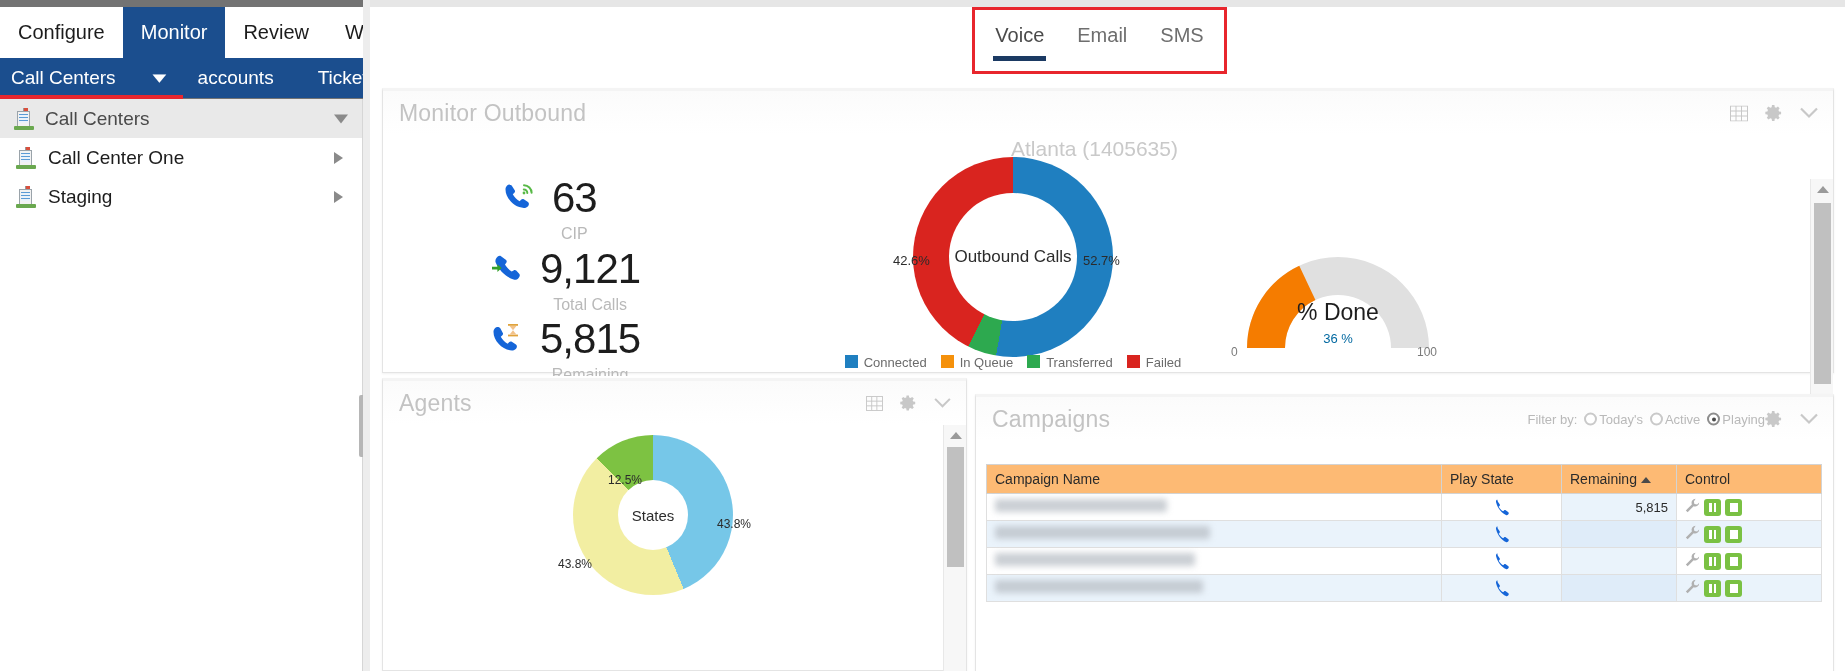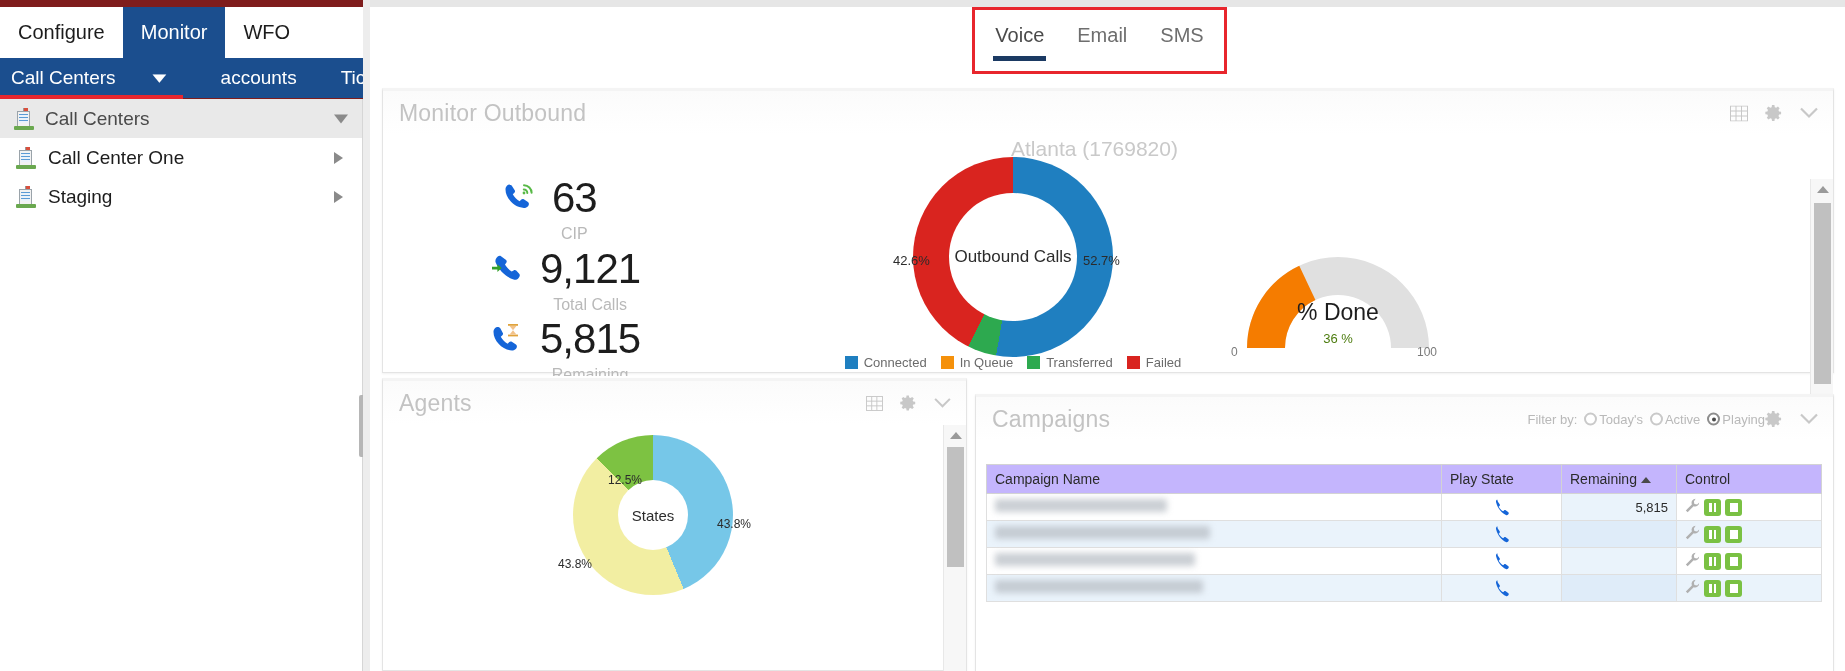--- a/index.html
+++ b/index.html
@@ -7,21 +7,21 @@
     width: 1845px; height: 671px;
     background: #ffffff;
     font-family: "Liberation Sans", sans-serif;
     overflow: hidden;
   }
   #root { position: relative; width: 1845px; height: 671px; background:#fff; }
 
   
   #left-pane {
     position: absolute; left: 0; top: 0; width: 370px; height: 671px;
-    background: #7f1d1d;
+    background: #737373;
   }
   #menubar {
     position: absolute; left: 0; top: 7px; width: 370px; height: 51px;
     background: #ffffff; display: flex; align-items: stretch;
   }
   .menu-tab {
     display: flex; align-items: center; justify-content: center;
     padding: 0 18px; font-size: 20px; color: #1c1c1c;
     background: #ffffff; white-space: nowrap; cursor: pointer;
   }
@@ -30,21 +30,21 @@
     position: absolute; left: 0; top: 58px; width: 370px; height: 40px;
     background: #1b4e8e; display: flex; align-items: center;
   }
   .sub-item {
     font-size: 19px; color: #ffffff; white-space: nowrap; cursor: pointer;
     display: flex; align-items: center;
   }
   #sub-callcenters { margin-left: 11px; }
   #sub-chevron { margin-left: 38px; font-size: 22px; color:#fff; line-height:1;
                  transform: scaleX(1.25) scaleY(0.75); cursor:pointer; }
-  #sub-accounts { margin-left: 56px; }
+  #sub-accounts { margin-left: 33px; }
   #sub-ticketing { margin-left: 44px; }
   #sub-underline {
     position: absolute; left: 0; top: 95px; width: 183px; height: 4px;
     background: #e8262d;
   }
   #tree {
     position: absolute; left: 0; top: 99px; width: 363px; height: 572px;
     background: #ffffff; border-right: 1px solid #d6d6d6;
   }
   .tree-row {
@@ -182,36 +182,36 @@
     border-radius:50%; background:#fff; display:flex; align-items:center; justify-content:center;
   }
   #donut-center-label { font-size:17px; color:#2c2c2c; }
   .donut-pct { position:absolute; font-size:13px; color:#2b2b2b; }
   #donut-pct-left { left: 0px; top: 96px; }
   #donut-pct-right { left: 190px; top: 96px; }
   #donut-legend {
     position:absolute; left:-52px; top: 198px; width: 344px;
     display:flex; align-items:center; justify-content:center; gap: 14px;
   }
-  .lg { display:flex; align-items:center; gap:6px; font-size:13px; color:#6b6b6b; }
+  .lg { display:flex; gap:6px; font-size:13px; color:#6b6b6b; }
   .lg .sw { width: 13px; height: 13px; display:inline-block; }
 
   #gauge-wrap { position:absolute; left: 840px; top: 108px; width: 250px; height: 130px; }
   #gauge {
     position: absolute; left: 10px; top: 0; width: 210px; height: 105px;
     overflow: hidden;
   }
   #gauge svg { display:block; }
   #gauge-title {
     position:absolute; left:10px; top: 56px; width:210px; text-align:center;
     font-size: 23px; color:#1d1d1d;
   }
   #gauge-value {
     position:absolute; left:10px; top: 88px; width:210px; text-align:center;
-    font-size: 13px; color:#4d7c0f;
+    font-size: 13px; color:#0369a1;
   }
   #gauge-min { position:absolute; left: 8px; top: 102px; font-size:12px; color:#7a7a7a; }
   #gauge-max { position:absolute; left: 194px; top: 102px; font-size:12px; color:#7a7a7a; }
 
   
   .vscroll {
     position:absolute; width: 23px; background:#f7f7f7; border-left:1px solid #e8e8e8;
   }
   .vscroll .up, .vscroll .down {
     position:absolute; left:0; width:23px; height:20px; display:flex;
@@ -255,21 +255,21 @@
     content:""; position:absolute; left:2.5px; top:2.5px; width:4px; height:4px;
     border-radius:50%; background:#4a4a4a;
   }
   #campaigns-body { position:absolute; left:0; top:44px; width:100%; height:249px; }
   #camp-table {
     position:absolute; left: 10px; top: 23px; width: 835px;
     border-collapse: collapse; table-layout: fixed;
   }
   #camp-table th {
     font-size: 14px; color: #2b2b2b; font-weight: normal; text-align: left;
-    height: 29px; padding: 0 8px; border: 1px solid #d3d3d3; background:#c4b5fd;
+    height: 29px; padding: 0 8px; border: 1px solid #d3d3d3; background:#fdba74;
   }
   #camp-table td {
     height: 27px; padding: 0 8px; border: 1px solid #dfdfdf; font-size: 13px;
     color:#2b2b2b;
   }
   #camp-table tr.alt td { background: #eaf3fb; }
   #camp-table td.col-remaining { background:#eaf3fb; text-align:right; }
   #camp-table tr.alt td.col-remaining { background:#dfecf9; }
   .blur-name {
     display:inline-block; height: 13px; background:#b9bfc6; border-radius:2px;
@@ -299,20 +299,21 @@
 </head>
 <body>
 
 <div id="root">
 
   <div id="left-pane">
 
     <div id="menubar">
       <div class="menu-tab">Configure</div>
       <div class="menu-tab active">Monitor</div>
+      <div class="menu-tab">Review</div>
       <div class="menu-tab">WFO</div>
     </div>
 
     <div id="subbar">
       <span class="sub-item" id="sub-callcenters">Call Centers</span>
       <span id="sub-chevron">▾</span>
       <span class="sub-item" id="sub-accounts">accounts</span>
       <span class="sub-item" id="sub-ticketing">Ticketing</span>
     </div>
     <div id="sub-underline"></div>
@@ -391,21 +392,21 @@
             <svg width="20" height="13" viewBox="0 0 20 13">
               <polyline points="2,2 10,10 18,2" fill="none" stroke="#c8c8c8" stroke-width="2.2"></polyline>
             </svg>
           </span>
         </span>
       </div>
 
       <div id="monitor-body">
         <div id="monitor-scrollarea">
 
-          <div id="site-title">Atlanta (1769820)</div>
+          <div id="site-title">Atlanta (1405635)</div>
 
           <div class="kpi" id="kpi-cip">
             <span class="kpi-ico">
               <span class="handset">
                 <svg viewBox="0 0 34 32">
                   <path fill="#1565d8" d="M7.5 3.5c-2 0-4 2.2-4 5 0 9 9.4 18.4 18.4 18.4 2.8 0 5-2 5-4 0-1-.4-1.6-1.3-2.2l-3.8-2.4c-.9-.6-1.8-.4-2.5.3l-1.6 1.6c-2.6-1.3-5.6-4.3-6.9-6.9l1.6-1.6c.7-.7.9-1.6.3-2.5L10.3 5.4c-.6-.9-1.2-1.3-2.2-1.3z"></path>
                   <path fill="#58b947" d="M22 3.2a1 1 0 000 2 6.6 6.6 0 016.6 6.6 1 1 0 002 0A8.6 8.6 0 0022 3.2z"></path>
                   <path fill="#58b947" d="M21.8 7.4a1 1 0 000 2 2.5 2.5 0 012.5 2.5 1 1 0 002 0 4.5 4.5 0 00-4.5-4.5z"></path>
                   <circle fill="#58b947" cx="22" cy="12" r="1.4"></circle>
                 </svg>

